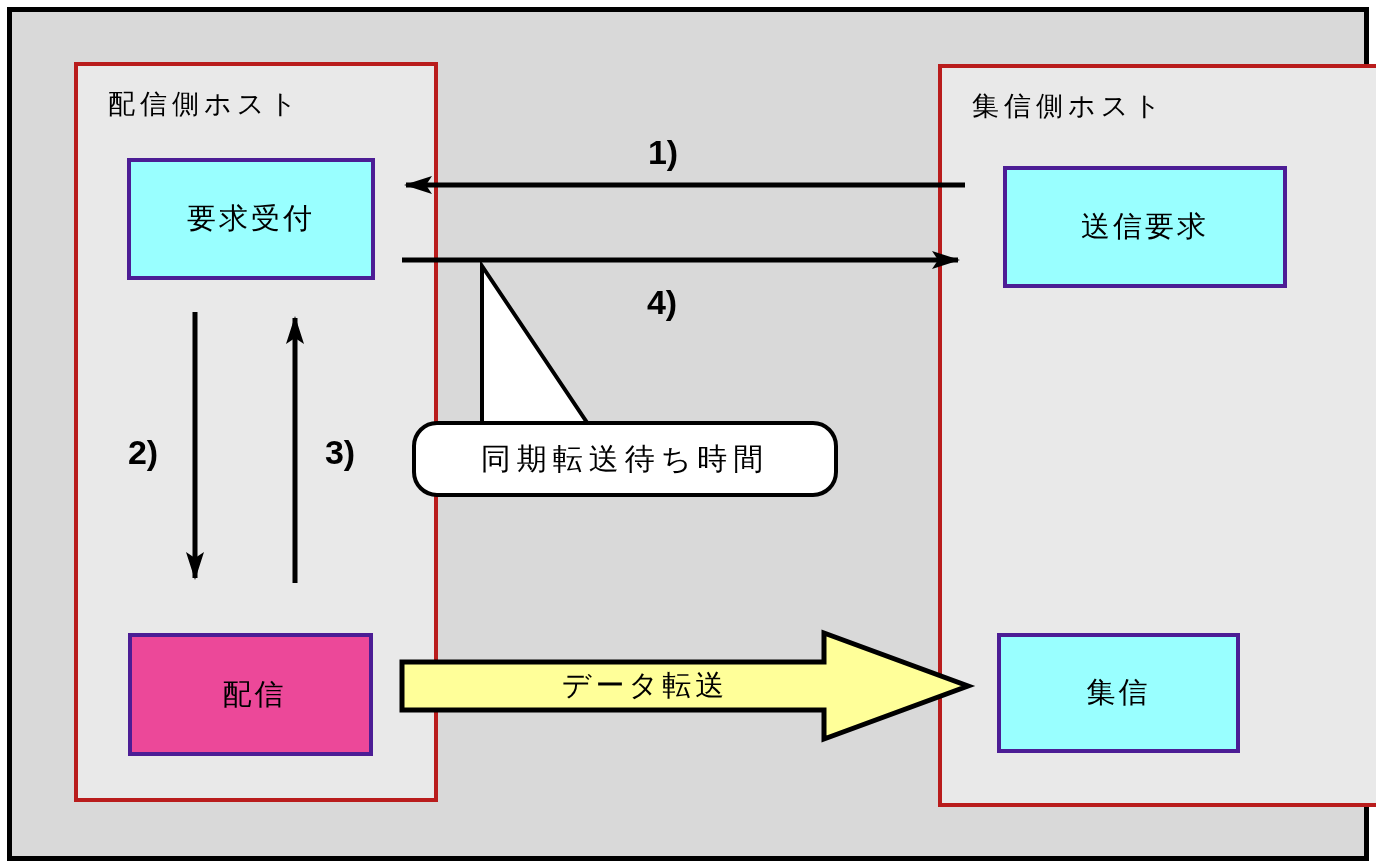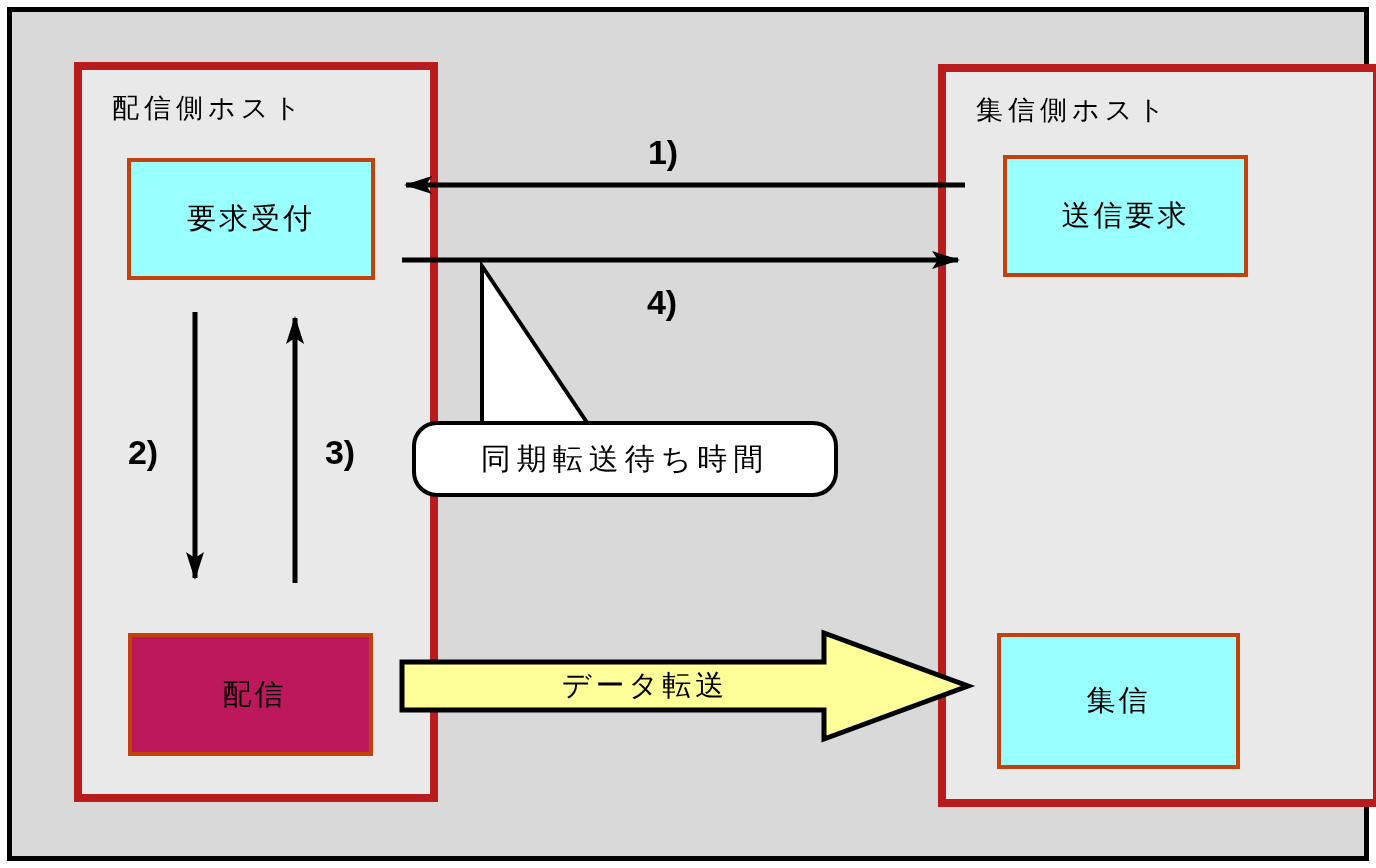--- a/index.html
+++ b/index.html
@@ -18,49 +18,49 @@
   .frame {
     position: absolute;
     left: 7px; top: 7px;
     width: 1362px; height: 854px;
     box-sizing: border-box;
     border: 5px solid #000;
   }
   .panel {
     position: absolute;
     box-sizing: border-box;
-    border: 8px solid #b91c1c;
+    border: 4px solid #b91c1c;
     padding-left: 41px;
   }
   .panel-sender  { left: 74px;  top: 62px; width: 364px; height: 740px; }
   .panel-receiver{ left: 938px; top: 64px; width: 443px; height: 743px; }
   .panel-label {
     position: absolute;
     left: 30px; top: 20px;
     font-size: 27px;
     letter-spacing: 5px;
     color: #000;
     white-space: nowrap;
   }
   .node {
     position: absolute;
     box-sizing: border-box;
-    border: 4px solid #c2410c;
+    border: 4px solid #4c1d95;
     display: flex;
     align-items: center;
     justify-content: center;
     font-size: 29px;
     letter-spacing: 3px;
     color: #000;
     white-space: nowrap;
   }
   .node-request-accept { left: 127px;  top: 158px; width: 248px; height: 122px; }
-  .node-send-request   { left: 1003px; top: 155px; width: 245px; height: 122px; }
+  .node-send-request   { left: 1003px; top: 166px; width: 284px; height: 122px; }
   .node-deliver        { left: 128px;  top: 633px; width: 245px; height: 123px; }
-  .node-collect        { left: 997px;  top: 633px; width: 243px; height: 136px; font-family: Liberation Mono, monospace; }
+  .node-collect        { left: 997px;  top: 633px; width: 243px; height: 120px; font-family: Liberation Mono, monospace; }
   .arrows-svg {
     position: absolute;
     left: 0; top: 0;
     width: 1376px; height: 868px;
   }
   .step-label {
     position: absolute;
     transform: translate(-50%, -50%);
     font-size: 34px;
     font-weight: bold;
@@ -133,21 +133,21 @@
   </svg>
 
   <div class="node node-request-accept" style="background-color: rgb(153, 255, 255);">
     <span>要求受付</span>
   </div>
 
   <div class="node node-send-request" style="background-color: rgb(153, 255, 255);">
     <span>送信要求</span>
   </div>
 
-  <div class="node node-deliver" style="background-color: #be185d; padding-left: 8px;">
+  <div class="node node-deliver" style="background-color: #ec4899; padding-left: 8px;">
     <span>配信</span>
   </div>
 
   <div class="node node-collect" style="background-color: rgb(153, 255, 255);">
     <span>集信</span>
   </div>
 
   <div class="step-label step1">1)</div>
   <div class="step-label step2">2)</div>
   <div class="step-label step3">3)</div>

